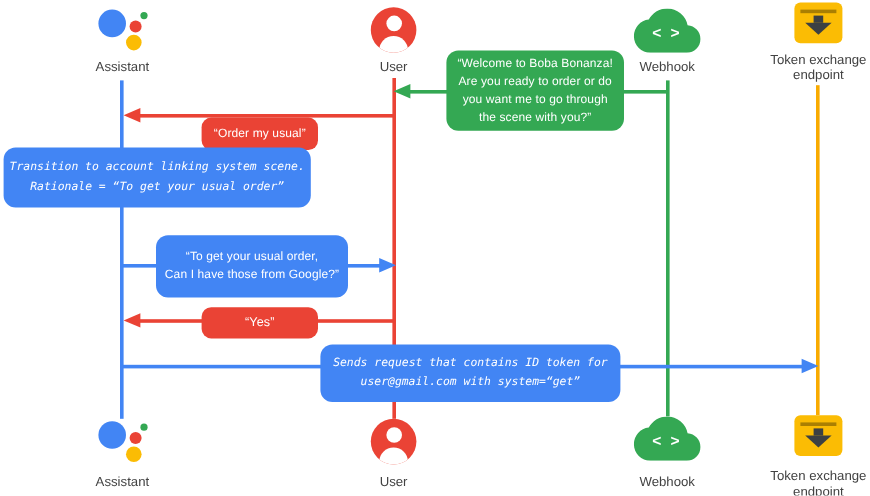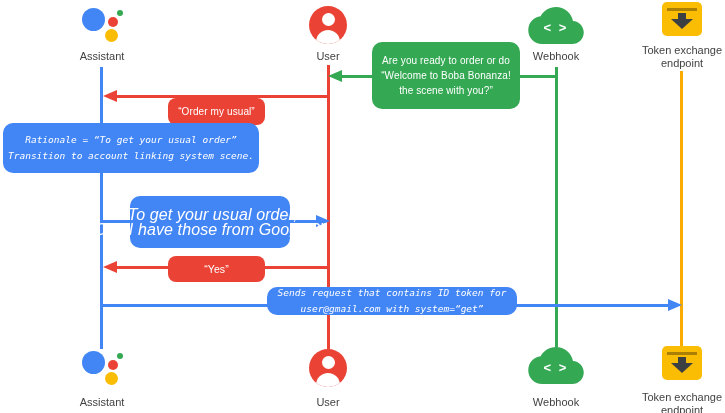--- a/index.html
+++ b/index.html
@@ -80,44 +80,45 @@
 <div class="msg-line c-blue" style="left:101px;top:220px;width:217px;"></div>
 <div class="ah ah-right-blue" style="left:316px;top:215px;"></div>
 
 <div class="msg-line c-red" style="left:114px;top:266px;width:214px;"></div>
 <div class="ah ah-left-red" style="left:103px;top:261px;"></div>
 
 <div class="msg-line c-blue" style="left:101px;top:304px;width:569px;"></div>
 <div class="ah ah-right-blue" style="left:668px;top:299px;"></div>
 
 <div class="box bg-green sans-box" style="left:372px;top:42px;width:148px;height:67px;">
+  <div class="ln">“Welcome to Boba Bonanza!</div>
   <div class="ln">Are you ready to order or do</div>
-  <div class="ln">“Welcome to Boba Bonanza!</div>
+  <div class="ln">you want me to go through</div>
   <div class="ln">the scene with you?”</div>
 </div>
 
 <div class="box bg-red sans-box" style="left:168px;top:98px;width:97px;height:27px;border-radius:8px;">
   <div class="ln">“Order my usual”</div>
 </div>
 
 <div class="box bg-blue mono-box" style="left:3px;top:123px;width:256px;height:50px;">
+  <div class="ln">Transition to account linking system scene.</div>
   <div class="ln">Rationale = “To get your usual order”</div>
-  <div class="ln">Transition to account linking system scene.</div>
 </div>
 
-<div class="box bg-blue sans-box" style="left:130px;top:196px;width:160px;height:52px;font-size:16px;font-style:italic;">
+<div class="box bg-blue sans-box" style="left:130px;top:196px;width:160px;height:52px;font-size:10px;">
   <div class="ln">“To get your usual order,</div>
   <div class="ln">Can I have those from Google?”</div>
 </div>
 
 <div class="box bg-red sans-box" style="left:168px;top:256px;width:97px;height:26px;border-radius:8px;font-size:10.5px;">
   <div class="ln">“Yes”</div>
 </div>
 
-<div class="box bg-blue mono-box" style="left:267px;top:287px;width:250px;height:28px;">
+<div class="box bg-blue mono-box" style="left:267px;top:287px;width:250px;height:48px;">
   <div class="ln">Sends request that contains ID token for</div>
   <div class="ln">user@gmail.com with system=“get”</div>
 </div>
 
 <div class="assistant-icon" style="left:78px;top:6px;">
   <span class="c as-blue"></span>
   <span class="c as-red"></span>
   <span class="c as-yellow"></span>
   <span class="c as-green"></span>
 </div>

